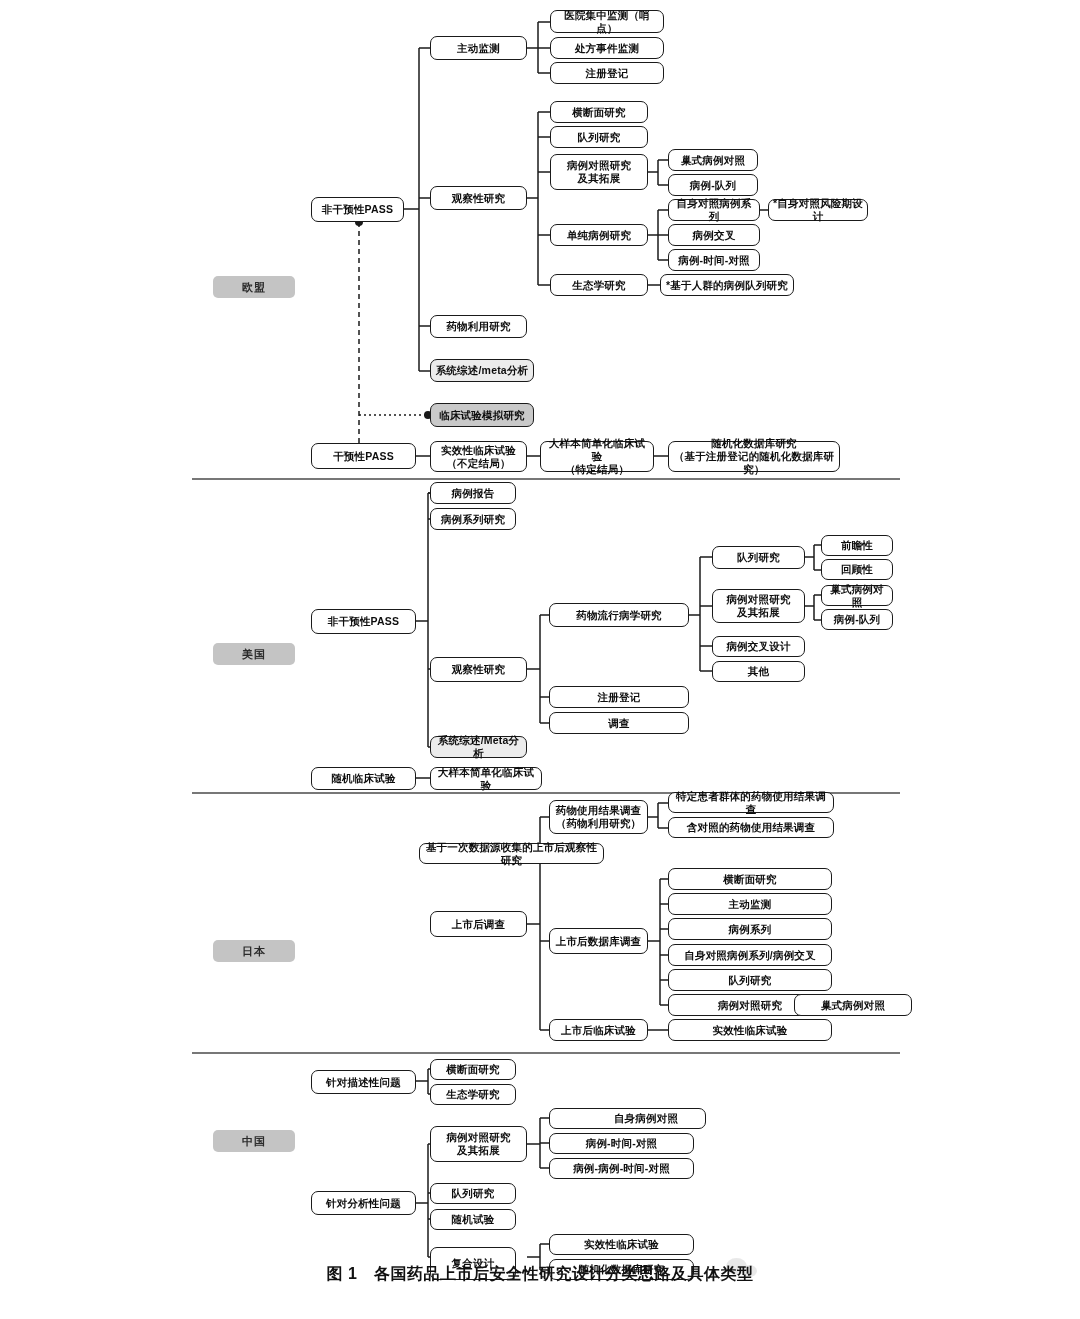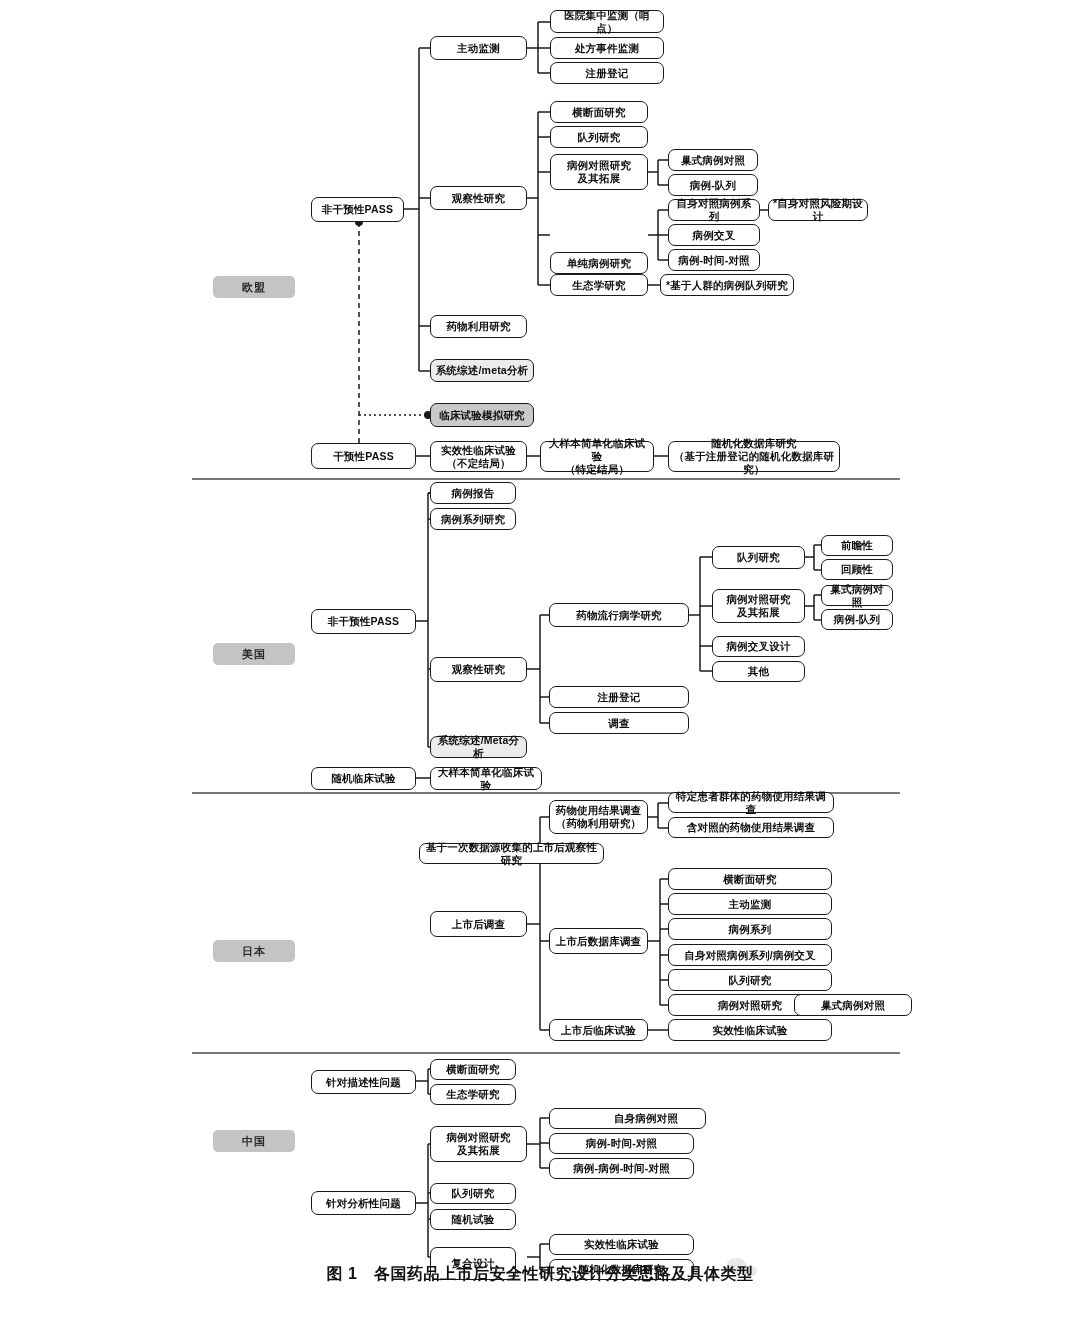--- a/index.html
+++ b/index.html
@@ -210,21 +210,21 @@
   <div class="node" style="left:311px;top:197px;width:93px;height:25px;">
     <span class="txt">非干预性PASS</span>
     </div>
 
   <div class="node" style="left:430px;top:36px;width:97px;height:24px;">
     <span class="txt">主动监测</span>
     </div>
   <div class="node" style="left:550px;top:10px;width:114px;height:23px;">
     <span class="txt">医院集中监测（哨点）</span>
     </div>
-  <div class="node" style="left:550px;top:37px;width:114px;height:22px;">
+  <div class="node" style="left:550px;top:37px;width:114px;height:22px;border-radius:8px;">
     <span class="txt">处方事件监测</span>
     </div>
   <div class="node" style="left:550px;top:62px;width:114px;height:22px;">
     <span class="txt">注册登记</span>
     </div>
 
   <div class="node" style="left:430px;top:186px;width:97px;height:24px;">
     <span class="txt">观察性研究</span>
     </div>
   <div class="node" style="left:550px;top:101px;width:98px;height:22px;">
@@ -236,21 +236,21 @@
   <div class="node" style="left:550px;top:154px;width:98px;height:36px;">
     <span class="txt">病例对照研究
 及其拓展</span>
     </div>
   <div class="node" style="left:668px;top:149px;width:90px;height:22px;">
     <span class="txt">巢式病例对照</span>
     </div>
   <div class="node" style="left:668px;top:174px;width:90px;height:22px;">
     <span class="txt">病例-队列</span>
     </div>
-  <div class="node" style="left:550px;top:224px;width:98px;height:22px;margin-top:28px;">
+  <div class="node" style="left:550px;top:224px;width:98px;height:22px;">
     <span class="txt">单纯病例研究</span>
     </div>
   <div class="node" style="left:668px;top:199px;width:92px;height:22px;">
     <span class="txt">自身对照病例系列</span>
     </div>
   <div class="node" style="left:768px;top:199px;width:100px;height:22px;">
     <span class="txt">*自身对照风险期设计</span>
     </div>
   <div class="node" style="left:668px;top:224px;width:92px;height:22px;">
     <span class="txt">病例交叉</span>

